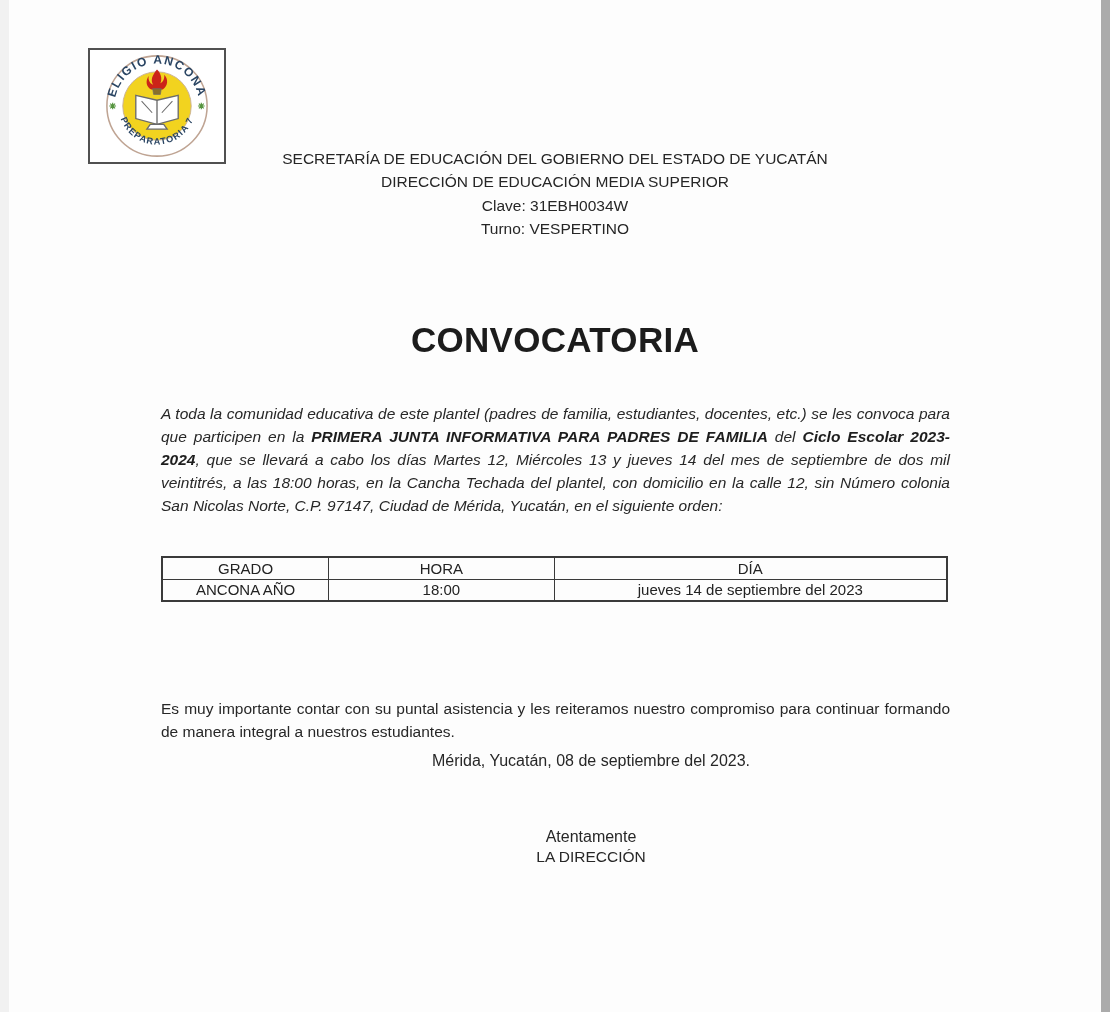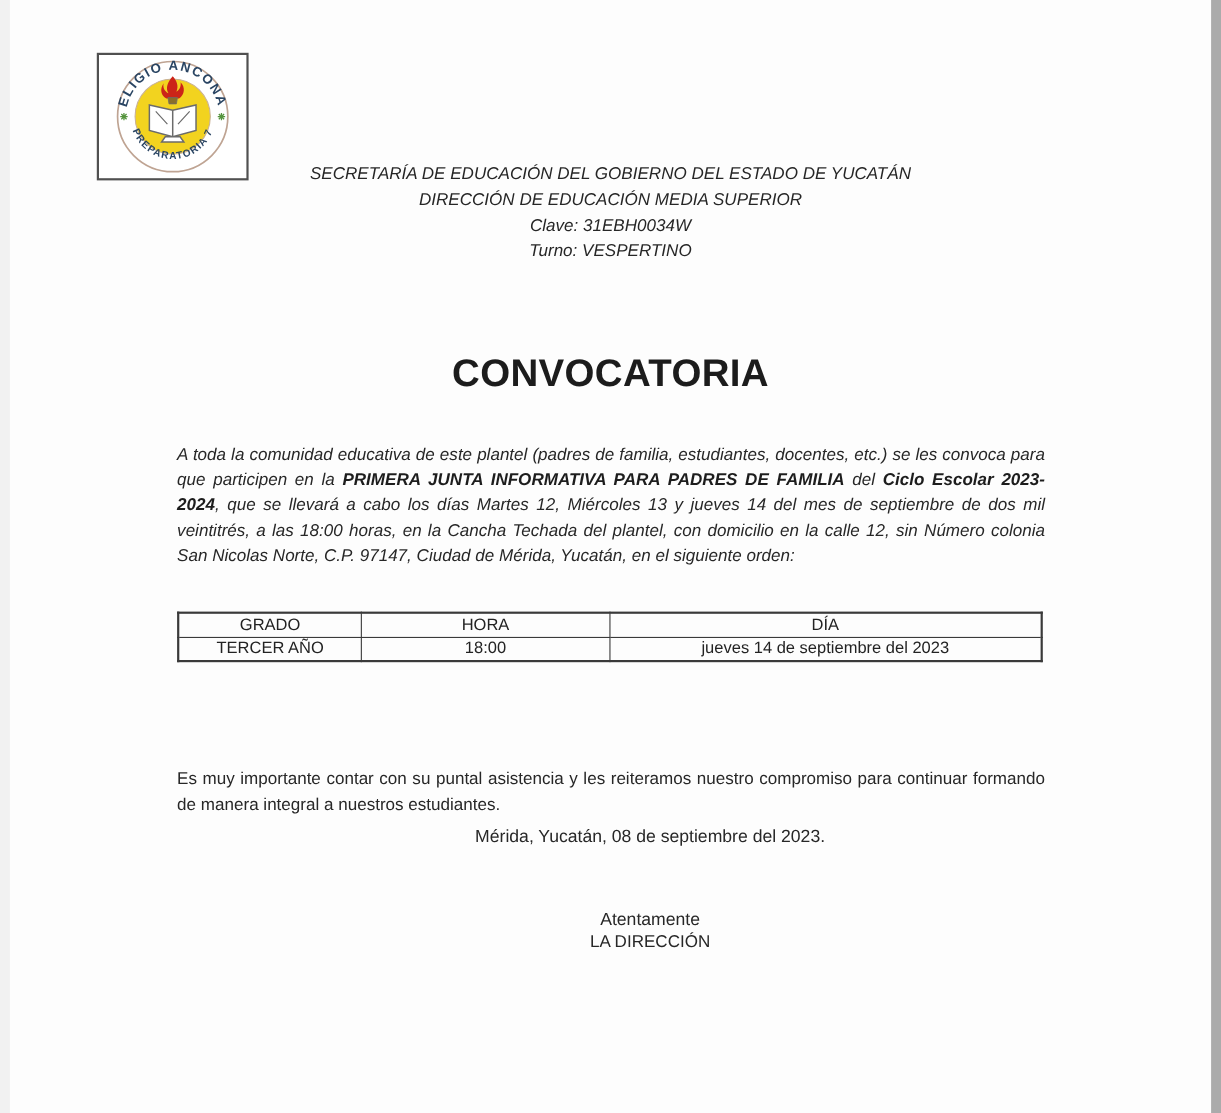--- a/index.html
+++ b/index.html
@@ -14,21 +14,21 @@
   .edge-right { position:absolute; right:0; top:0; bottom:0; width:9px; background:#ababab; }
 
   .logo-box {
     position:absolute; left:88px; top:48px; width:138px; height:116px;
     border:2px solid #505050; background:#ffffff;
     display:flex; align-items:center; justify-content:center;
   }
 
   .header-block {
     position:absolute; top:147px; left:0; width:1110px;
-    text-align:center; font-size:15.5px; line-height:23.4px; color:#262626;font-style:italic;
+    text-align:center; font-size:15.5px; line-height:23.4px; color:#262626;
   }
 
   .doc-title {
     position:absolute; top:320px; left:0; width:1110px;
     text-align:center; font-size:35px; font-weight:bold;
     letter-spacing:0.3px; color:#1c1c1c;
   }
 
   .para {
     position:absolute; left:161px; width:789px;
@@ -114,21 +114,21 @@
       <col style="width:226px">
       <col style="width:394px">
   </colgroup>
   <tbody>
       <tr>
     <th>GRADO</th>
     <th>HORA</th>
     <th>DÍA</th>
   </tr>
   <tr>
-    <td>TERCER AÑO</td>
+    <td>ANCONA AÑO</td>
     <td>18:00</td>
     <td>jueves 14  de septiembre del 2023</td>
   </tr>
 </tbody>
   </table>
 
 <p class="para" id="closing-paragraph">Es muy importante  contar con su puntal asistencia y  les reiteramos nuestro compromiso para continuar formando de manera integral a nuestros estudiantes.</p>
 
 <div class="center-line" id="date-line">Mérida, Yucatán, 08 de septiembre del 2023.</div>
 

